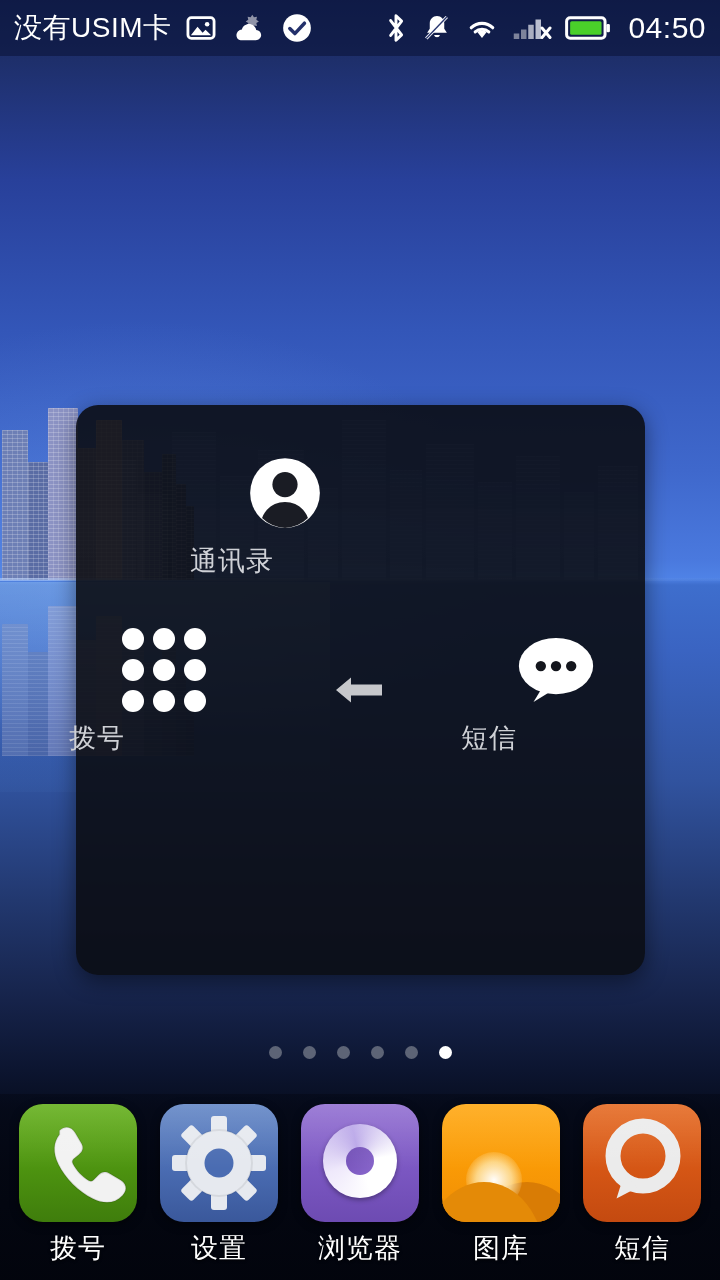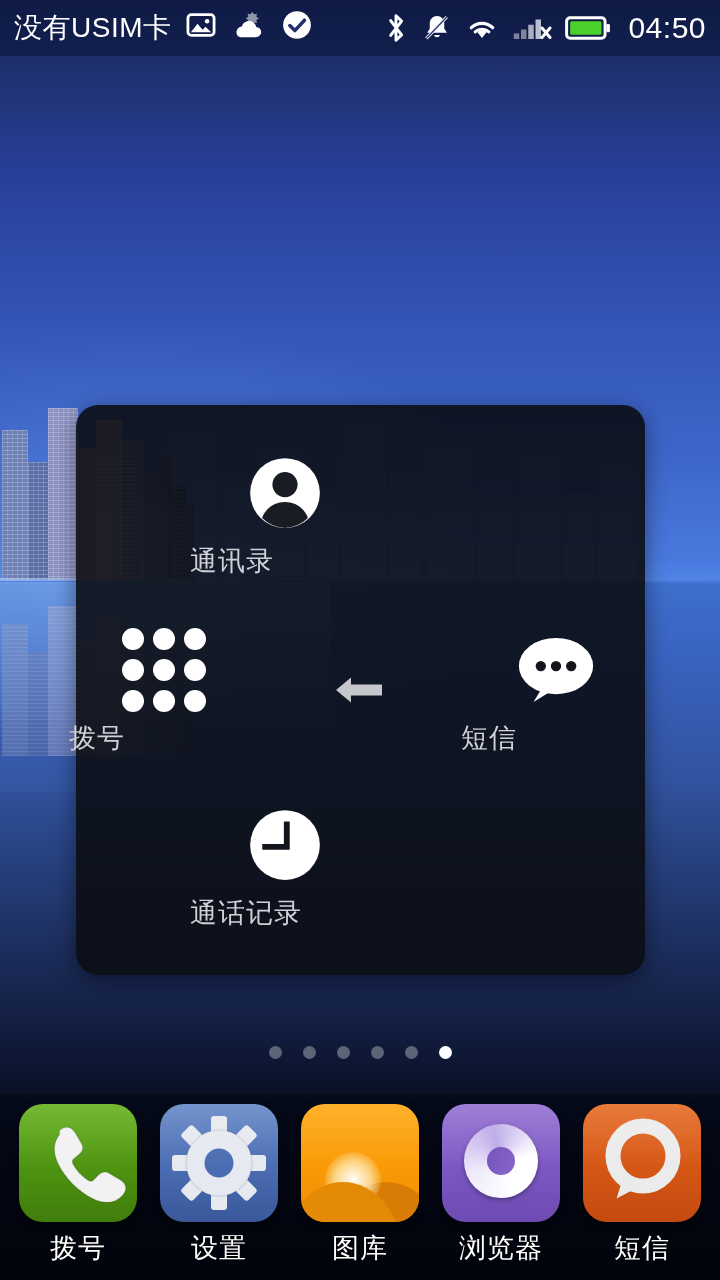--- a/index.html
+++ b/index.html
@@ -110,21 +110,21 @@
     height: 56px;
     display: flex;
     align-items: center;
     padding: 0 14px;
     box-sizing: border-box;
     background: rgba(10,18,52,0.55);
     color: #ffffff;
   }
   .sb-left {
     display: flex;
-    align-items: flex-start;
+    align-items: center;
     gap: 13px;
     flex: 1 1 auto;
     min-width: 0;
   }
   .sb-right {
     display: flex;
     align-items: center;
     gap: 13px;
   }
   .carrier {
@@ -513,29 +513,20 @@
         <ellipse cx="36" cy="28.5" rx="33" ry="25" fill="#ffffff"></ellipse>
         <path d="M24.5 46.5 L16.0 60.5 L33.0 50.0 Z" fill="#ffffff"></path>
         <circle cx="22.5" cy="28.5" r="4.6" fill="#14161d"></circle>
         <circle cx="36.0" cy="28.5" r="4.6" fill="#14161d"></circle>
         <circle cx="49.5" cy="28.5" r="4.6" fill="#14161d"></circle>
       </svg>
     </div>
     <div class="sc-label">短信</div>
   </div>
 
-  <div class="shortcut sc-calllog">
-    <div class="glyph-wrap">
-      <svg width="72" height="72" viewBox="0 0 64 64">
-        <circle cx="32" cy="32" r="31" fill="#ffffff"></circle>
-        <path d="M33.6 13.6 V33.6 H14.4" fill="none" stroke="#13151c" stroke-width="5.2" stroke-linecap="square" stroke-linejoin="miter"></path>
-      </svg>
-    </div>
-    <div class="sc-label">通话记录</div>
-  </div>
 
   <div class="back-arrow">
     <svg width="52" height="38" viewBox="0 0 52 38">
       <path d="M2 19 L17 6.5 V13.5 H48 V24.5 H17 V31.5 Z" fill="#c6c7cb"></path>
     </svg>
   </div>
 
   <div class="page-dots">
     <span></span>
     <span></span>
@@ -576,35 +567,35 @@
             </g>
             <circle cx="0" cy="0" r="14.5" fill="#4a6cb2"></circle>
             <circle cx="0" cy="0" r="33" fill="none" stroke="rgba(0,0,0,0.07)" stroke-width="2"></circle>
           </g>
         </svg>
       </div>
       <div class="dock-label">设置</div>
     </div>
 
     <div class="dock-item">
+      <div class="dock-tile tile-browser">
+        <div class="br-ring">
+          <div class="br-hole"></div>
+        </div>
+      </div>
+      <div class="dock-label">浏览器</div>
+    </div>
+
+    <div class="dock-item">
       <div class="dock-tile tile-gallery">
         <div class="gal-hill2"></div>
         <div class="gal-sun"></div>
         <div class="gal-hill1"></div>
       </div>
       <div class="dock-label">图库</div>
-    </div>
-
-    <div class="dock-item">
-      <div class="dock-tile tile-browser">
-        <div class="br-ring">
-          <div class="br-hole"></div>
-        </div>
-      </div>
-      <div class="dock-label">浏览器</div>
     </div>
 
     <div class="dock-item">
       <div class="dock-tile tile-sms">
         <svg width="118" height="118" viewBox="0 0 118 118">
           <circle cx="60" cy="52" r="30" fill="none" stroke="#ebebeb" stroke-width="15"></circle>
           <path d="M40.5 72.5 L33.5 94.5 L55.5 83.0 Z" fill="#ebebeb"></path>
         </svg>
       </div>
       <div class="dock-label">短信</div>

